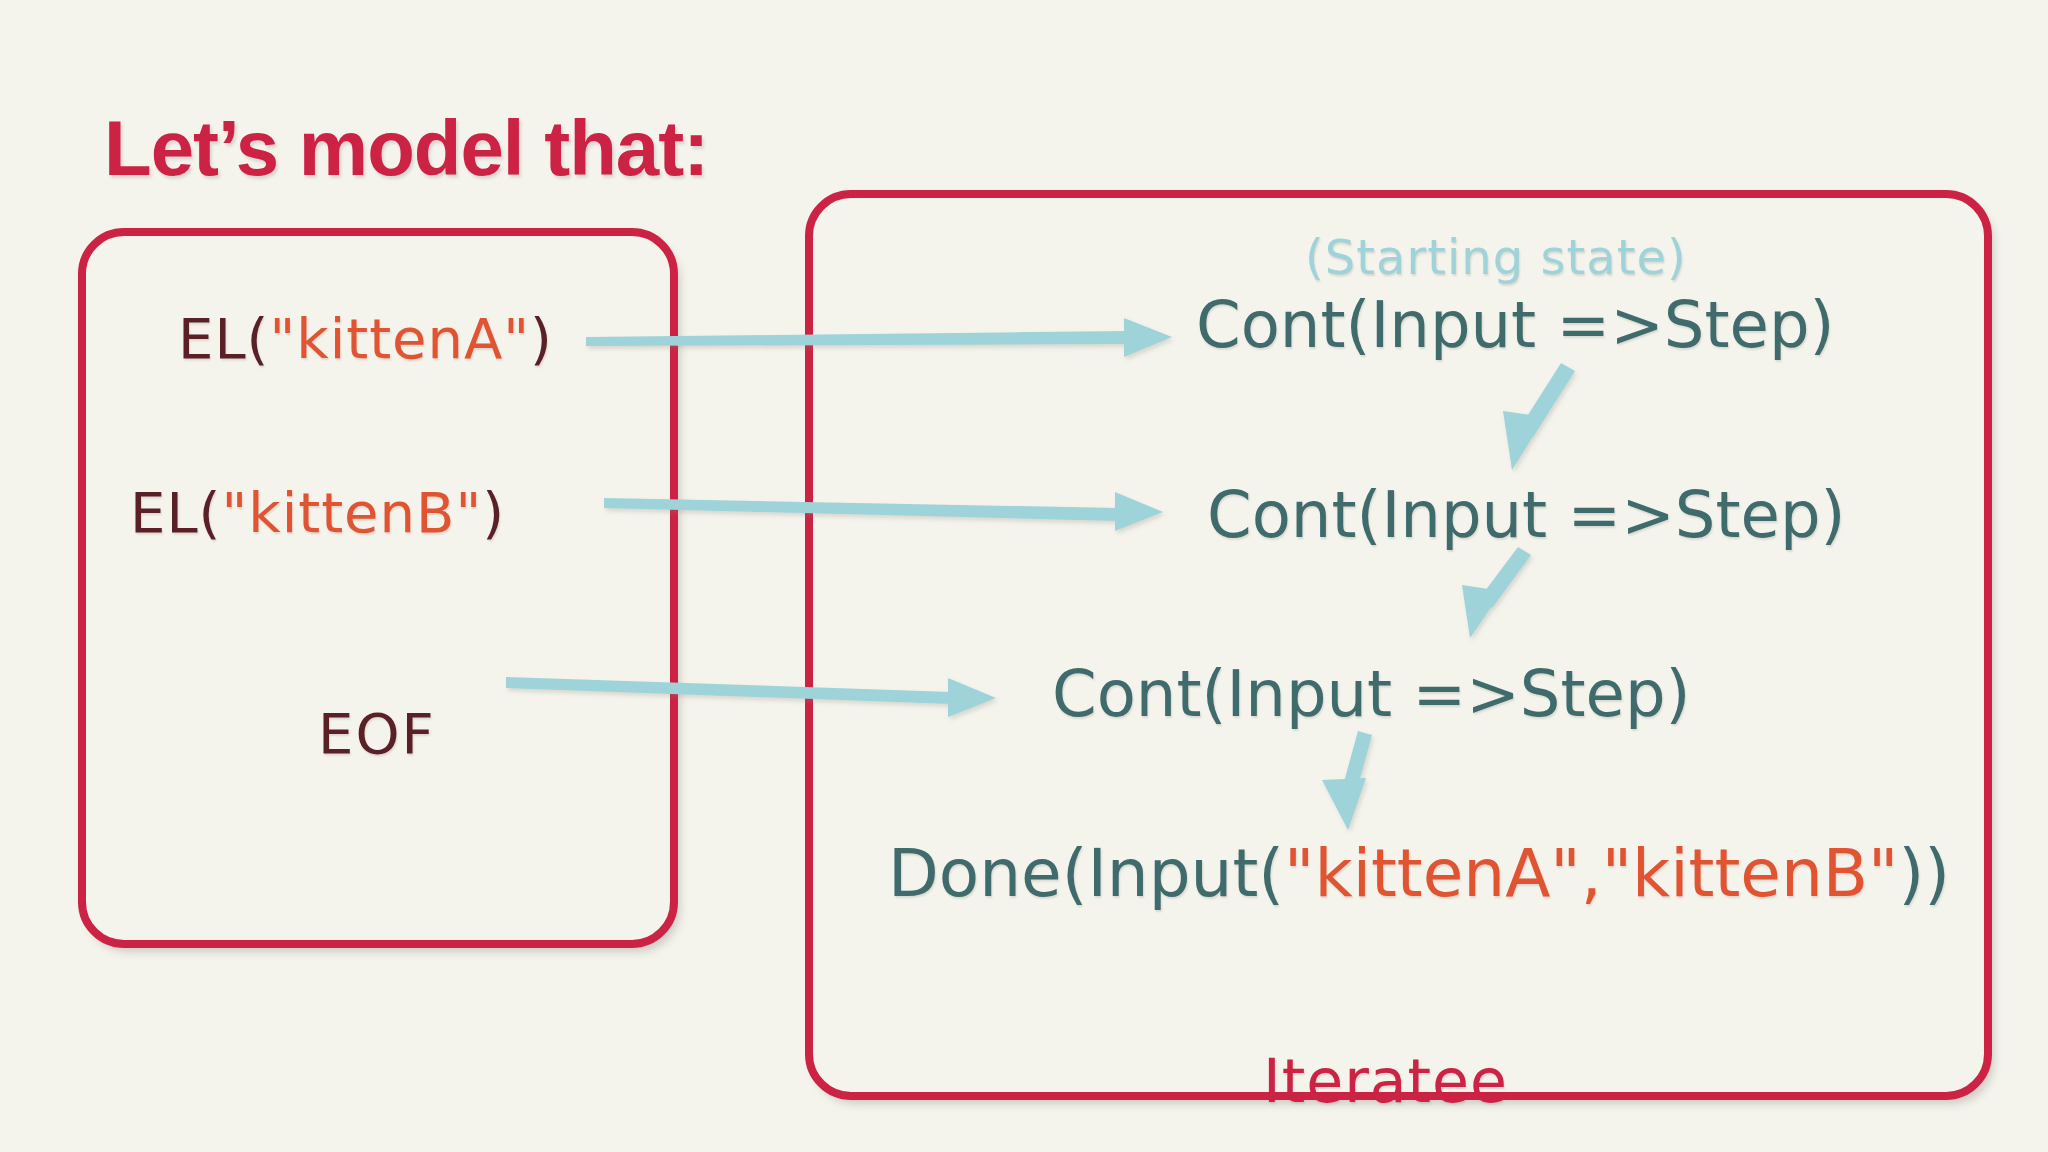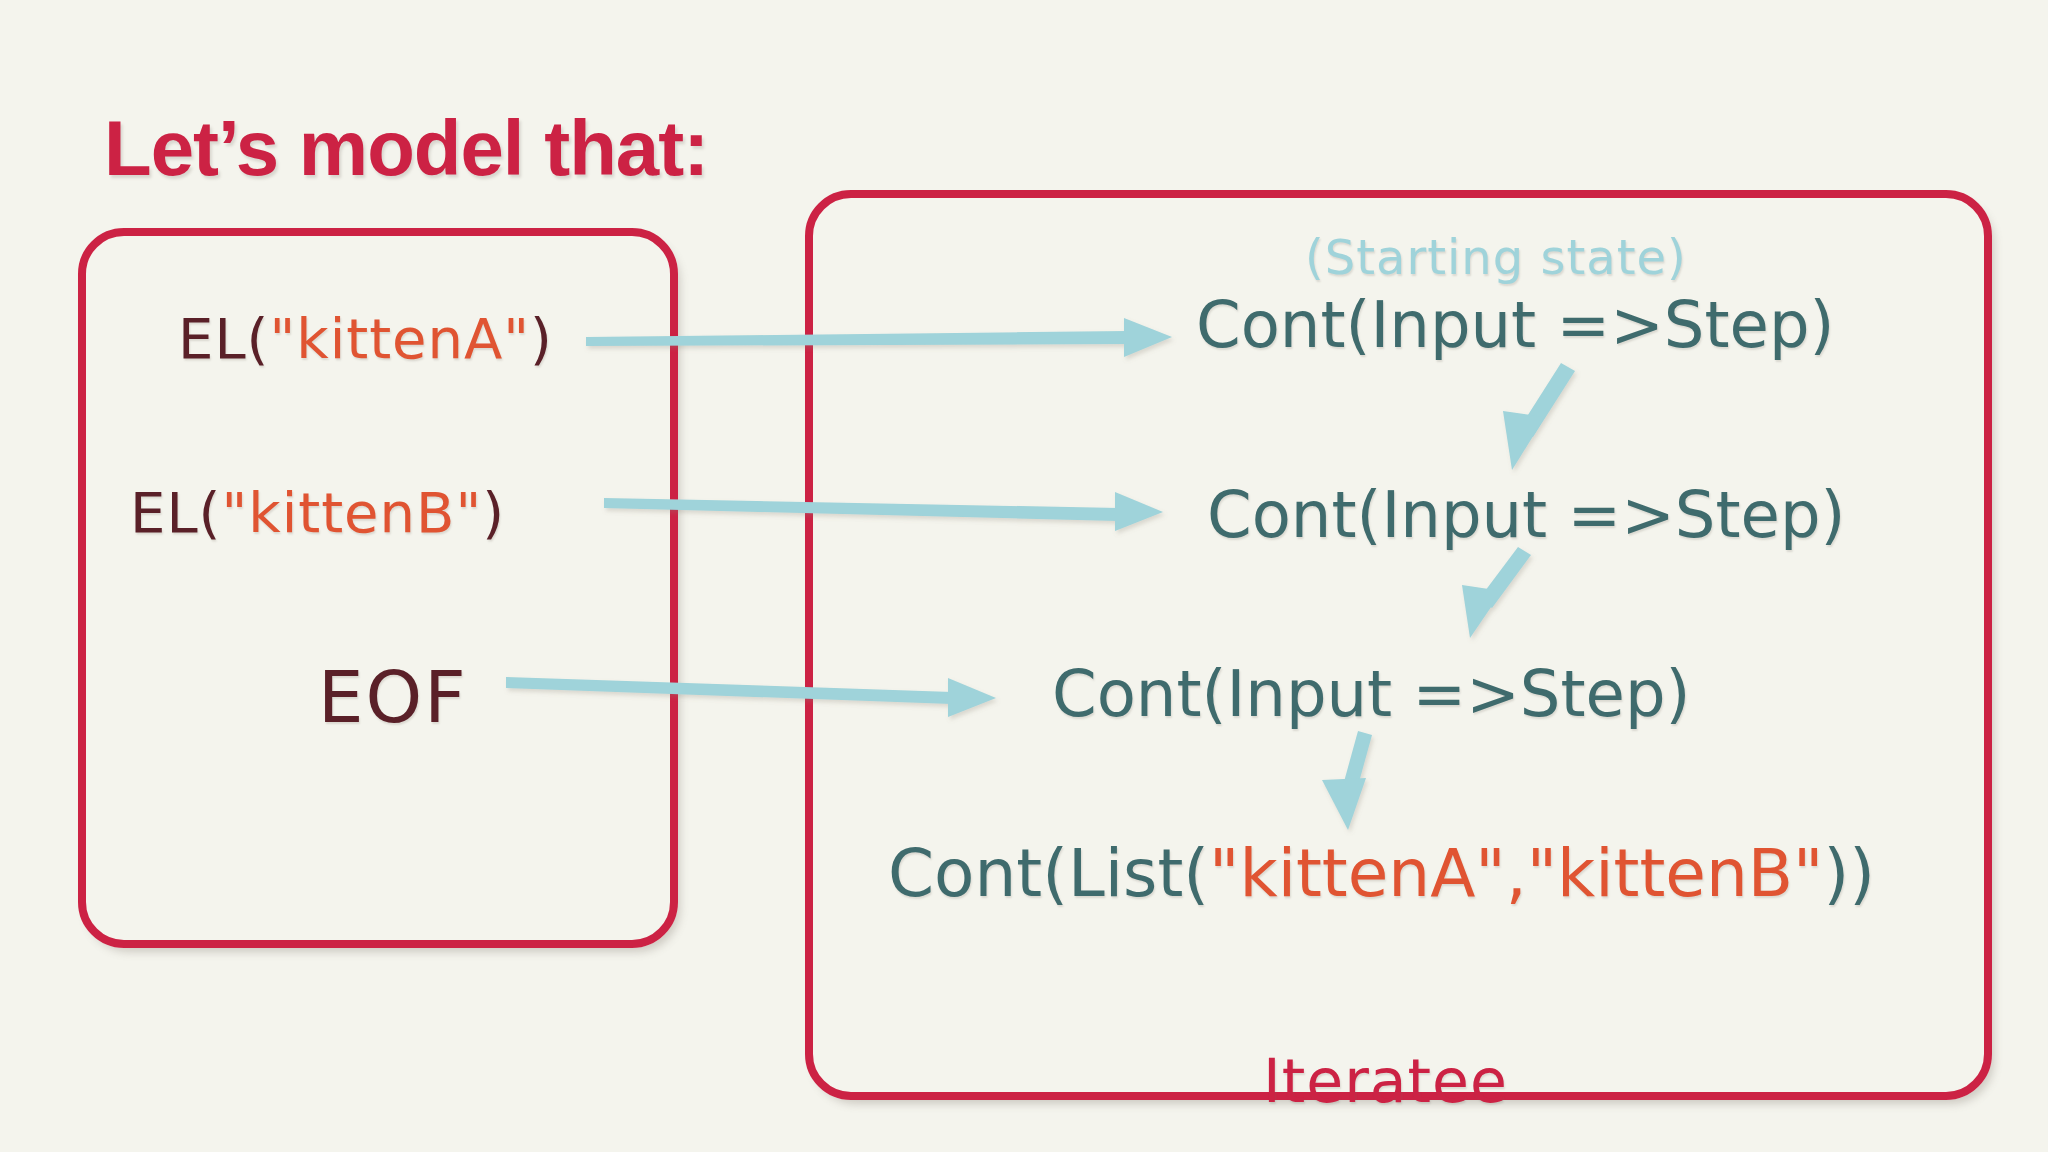--- a/index.html
+++ b/index.html
@@ -37,28 +37,28 @@
   #enumerator-panel{ left:78px;  top:228px; width:600px;  height:720px; }
   #iteratee-panel { left:805px; top:190px; width:1187px; height:910px; }
 
   
   .hand{
     position:absolute;
     font-family:"DejaVu Sans", sans-serif;
     white-space:nowrap;
     text-shadow:1px 2px 2px rgba(120,110,100,.20);
   }
-  .dark   { color:#5a2028; }
+  .dark   { color:#5a2028;margin-top:46px; }
   .orange { color:#e05432; }
   .teal   { color:#3f6b6d; }
   .crimson{ color:#cc2244; }
   .lightblue{ color:#9fd3da; }
 
   .el-row   { font-size:56px; letter-spacing:1px; }
-  .eof-row  { font-size:72px; letter-spacing:2px; }
+  .eof-row  { font-size:56px; letter-spacing:2px; }
   .panel-label{ font-size:60px; letter-spacing:1px; }
   .cont-row { font-size:64px; letter-spacing:0px; }
   .done-row { font-size:66px; letter-spacing:0px; }
   .note     { font-size:48px; letter-spacing:1px;text-align:center; }
 
   
   #arrow-layer{position:absolute;left:0;top:0;width:2048px;height:1152px;pointer-events:none;}
 </style>
 </head>
 <body>
@@ -125,18 +125,18 @@
 
   <div class="hand note lightblue" style="left:1305px;top:229px;">(Starting state)</div>
 
   <div class="hand cont-row teal" style="left:1196px;top:288px;">Cont(Input =&gt;Step)</div>
 
   <div class="hand cont-row teal" style="left:1207px;top:478px;">Cont(Input =&gt;Step)</div>
 
   <div class="hand cont-row teal" style="left:1052px;top:657px;">Cont(Input =&gt;Step)</div>
 
   <div class="hand done-row" style="left:888px;top:835px;">
-    <span class="teal">Cont(List(</span><span class="orange">"kittenA","kittenB"</span><span class="teal">))</span>
+    <span class="teal">Done(Input(</span><span class="orange">"kittenA","kittenB"</span><span class="teal">))</span>
   </div>
 
   <div class="hand panel-label crimson" style="left:1263px;top:1046px;">Iteratee</div>
 
 </div>
 
 </body></html>

